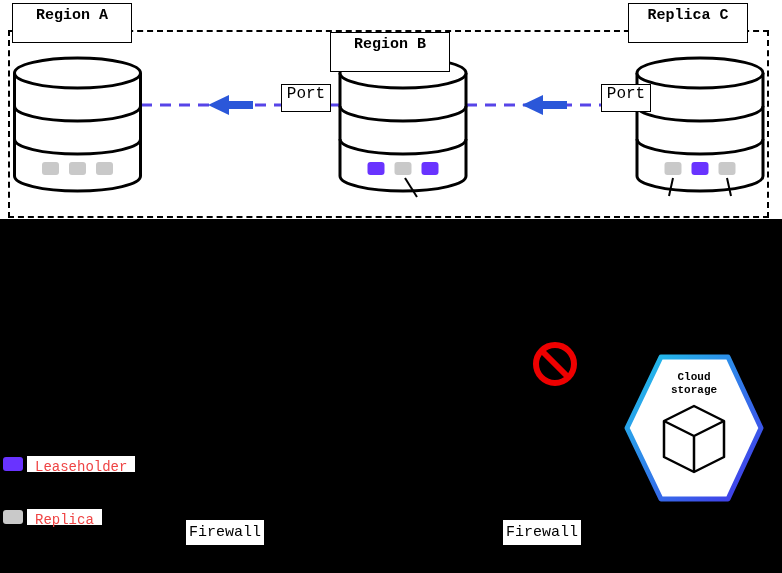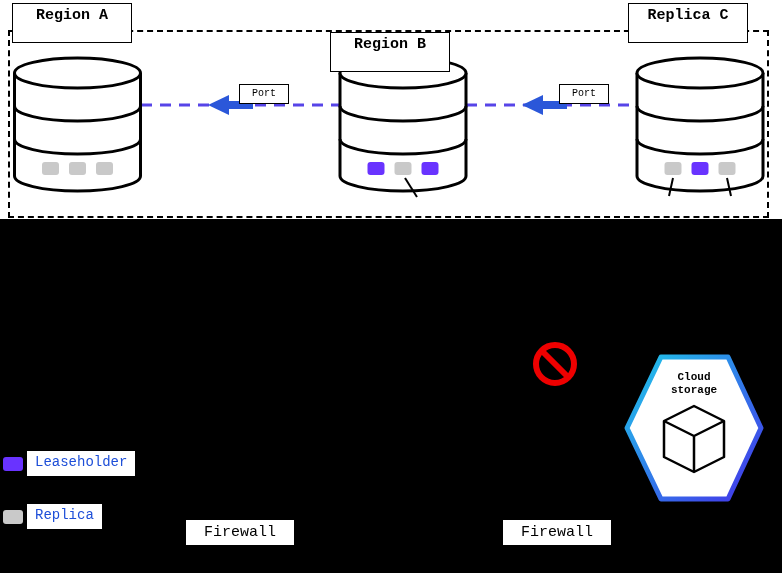--- a/index.html
+++ b/index.html
@@ -4,25 +4,25 @@
 <style>
   * { margin:0; padding:0; box-sizing:border-box; }
   html,body { width:782px; height:573px; background:#000; overflow:hidden; }
   body { font-family:"Liberation Mono","DejaVu Sans Mono",monospace; position:relative; }
   .stage { position:absolute; left:0; top:0; width:782px; height:573px; }
   .top-band { position:absolute; left:0; top:0; width:782px; height:219px; background:#ffffff; }
   .dashed-box { position:absolute; left:8px; top:30px; width:761px; height:188px; border:2px dashed #000; }
   svg.gfx { position:absolute; left:0; top:0; display:block; }
   .label { position:absolute; background:#fff; color:#000; text-align:center; white-space:nowrap; }
   .region-label { width:120px; height:40px; line-height:23px; font-size:15px; font-weight:bold; border:1px solid #000; }
-  .port-label { width:50px; height:20px; line-height:18px; font-size:10px; border:1px solid #000; }
-  .firewall-label { width:108px; height:25px; line-height:25px; font-size:15px; }
+  .port-label { width:50px; height:28px; line-height:18px; font-size:16px; border:1px solid #000;margin-left:42px; }
+  .firewall-label { width:78px; height:25px; line-height:25px; font-size:15px; }
   .legend-row { position:absolute; display:flex; align-items:center; height:23px; }
   .swatch { width:20px; height:14px; border-radius:3px; flex:0 0 auto; }
-  .legend-label { background:#fff; color:#1d4ed8; font-size:14px; line-height:23px; height:25px; padding:0 8px; margin-left:4px; }
+  .legend-label { background:#fff; color:#ef4444; font-size:14px; line-height:23px; height:16px; padding:0 8px; margin-left:4px; }
 </style>
 </head>
 <body>
 
 <div class="stage">
 
   <div class="top-band"></div>
   <div class="dashed-box"></div>
 
   <svg class="gfx" width="782" height="573" viewBox="0 0 782 573">

